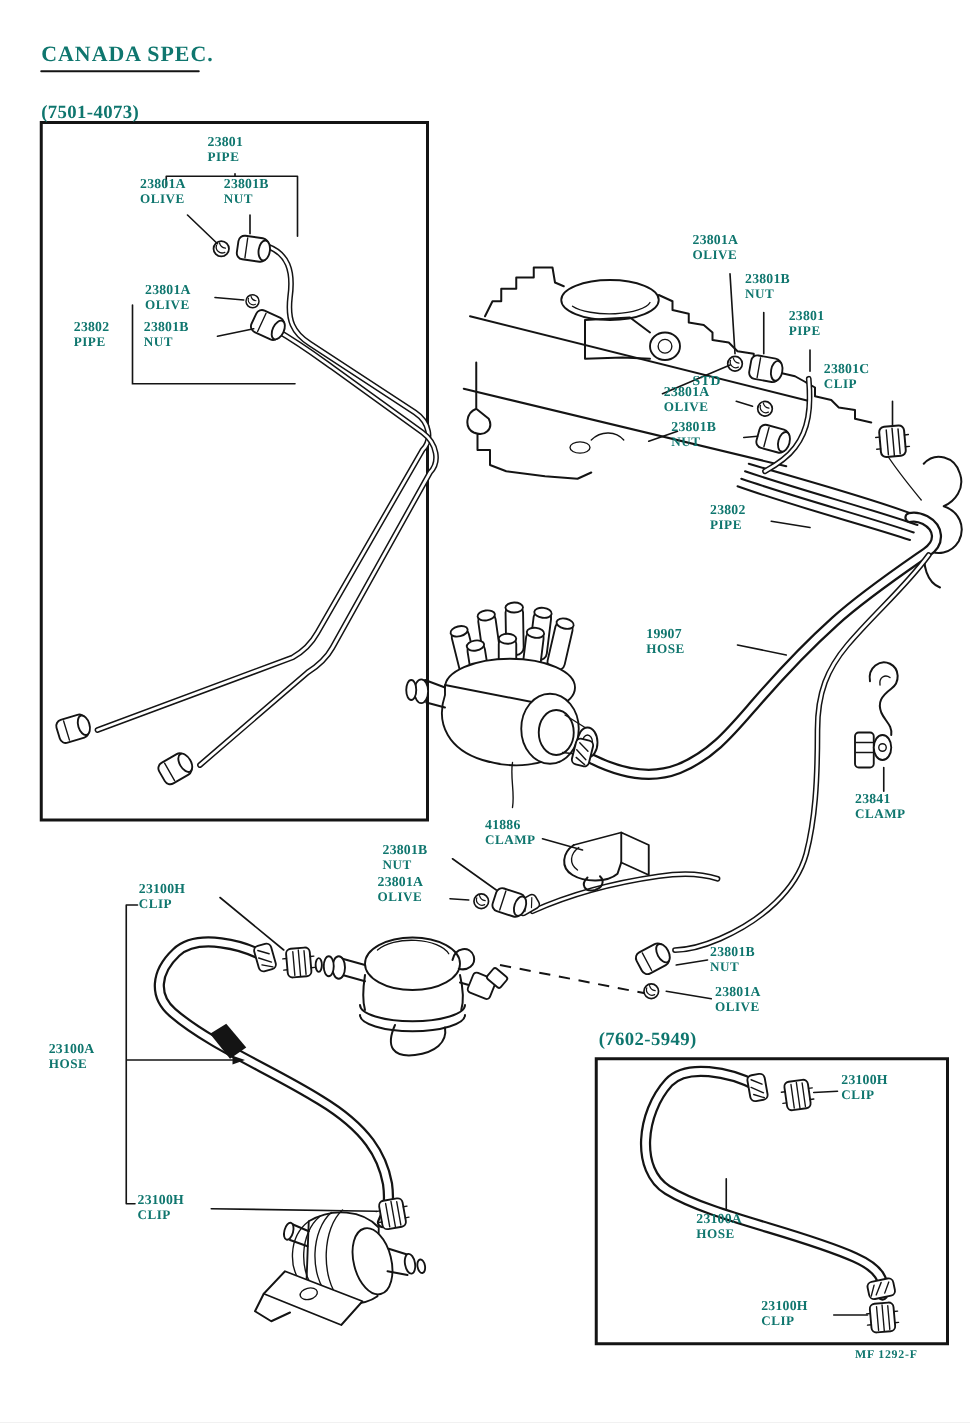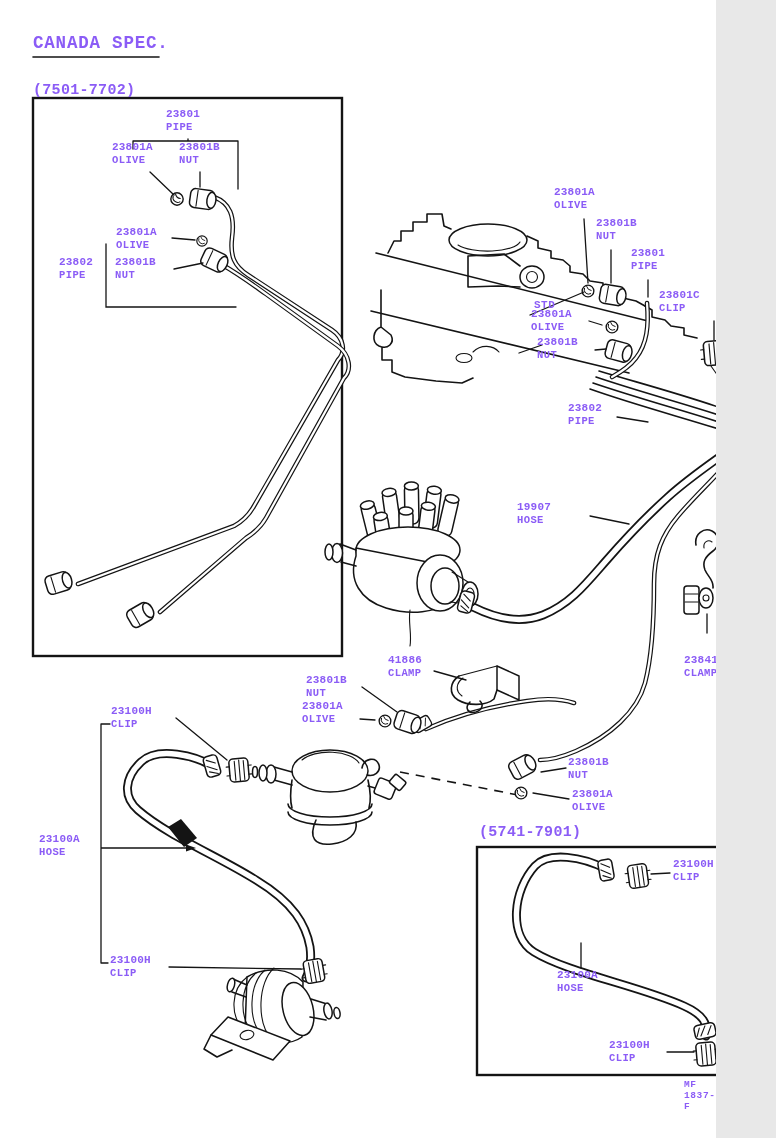--- a/index.html
+++ b/index.html
@@ -1,17 +1,17 @@
 <!DOCTYPE html>
 <html><head>
 <meta charset="utf-8">
 <style>
   html,body{margin:0;padding:0;background:#e8e8e8}
-  .stage{position:relative;width:716px;height:1138px;background:#ffffff;overflow:hidden;
-         font-family:Liberation Mono, monospace;color:#8b5cf6}
+  .stage{position:relative;width:776px;height:1138px;background:#ffffff;overflow:hidden;
+         font-family:Liberation Serif, serif;color:#0f766e}
   svg.art{position:absolute;left:0;top:0}
   .ln{stroke:#141414;stroke-width:1.6;fill:none;stroke-linejoin:round;stroke-linecap:round}
   .ln2{stroke:#141414;stroke-width:1.1;fill:none;stroke-linecap:round}
   .ld{stroke:#141414;stroke-width:1.3;fill:none;stroke-linecap:round}
   .box{fill:none;stroke:#141414;stroke-width:2.4}
   .fw{fill:#ffffff;stroke:#141414;stroke-width:1.5;stroke-linejoin:round}
   .fill{fill:#141414;stroke:none}
   .t-out{stroke:#141414;stroke-width:9;fill:none;stroke-linecap:round}
   .t-in{stroke:#ffffff;stroke-width:5.4;fill:none;stroke-linecap:round}
   .p-out{stroke:#141414;stroke-width:4.6;fill:none;stroke-linecap:round}
@@ -238,23 +238,23 @@
       M101,724 H110 M101,724 V963 M101,848 H186 M101,963 H108
       M169,967 L301,969
       M566,768 L541,772 M569,799 L533,793
       M670,873 L651,874 M581,943 V968 M667,1052 L694,1052
       M530,315 L584,292 M519,353 L542,345"></path>
     <polygon points="186,844.5 196,848 186,851.5" class="fill"></polygon>
   </g>
 </svg>
 
 <div class="title">CANADA SPEC.</div>
-<div class="boxcode" id="code1">(7501-7702)</div>
-<div class="boxcode" id="code2">(5741-7901)</div>
-<div class="footer">MF 1837-F</div>
+<div class="boxcode" id="code1">(7501-4073)</div>
+<div class="boxcode" id="code2">(7602-5949)</div>
+<div class="footer">MF 1292-F</div>
 
 <div id="labels-layer">
       <div class="plabel" style="left: 166px; top: 109px;">
     <span class="pnum">23801</span>
     <span class="psub">PIPE</span>
   </div>
       <div class="plabel" style="left: 112px; top: 142px;">
     <span class="pnum">23801A</span>
     <span class="psub">OLIVE</span>
   </div>
@@ -283,41 +283,41 @@
     <span class="psub">NUT</span>
   </div>
       <div class="plabel" style="left: 631px; top: 248px;">
     <span class="pnum">23801</span>
     <span class="psub">PIPE</span>
   </div>
       <div class="plabel" style="left: 659px; top: 290px;">
     <span class="pnum">23801C</span>
     <span class="psub">CLIP</span>
   </div>
-      <div class="plabel small" style="left: 534px; top: 300px;">
+      <div class="plabel small" style="left: 554px; top: 300px;">
     <span class="pnum">STD</span>
 
   </div>
       <div class="plabel" style="left: 531px; top: 309px;">
     <span class="pnum">23801A</span>
     <span class="psub">OLIVE</span>
   </div>
       <div class="plabel" style="left: 537px; top: 337px;">
     <span class="pnum">23801B</span>
     <span class="psub">NUT</span>
   </div>
       <div class="plabel" style="left: 568px; top: 403px;">
     <span class="pnum">23802</span>
     <span class="psub">PIPE</span>
   </div>
       <div class="plabel" style="left: 517px; top: 502px;">
     <span class="pnum">19907</span>
     <span class="psub">HOSE</span>
   </div>
-      <div class="plabel" style="left: 684px; top: 634px; margin-top: 21px;">
+      <div class="plabel" style="left: 684px; top: 634px;">
     <span class="pnum">23841</span>
     <span class="psub">CLAMP</span>
   </div>
       <div class="plabel" style="left: 388px; top: 655px;">
     <span class="pnum">41886</span>
     <span class="psub">CLAMP</span>
   </div>
       <div class="plabel" style="left: 306px; top: 675px;">
     <span class="pnum">23801B</span>
     <span class="psub">NUT</span>

